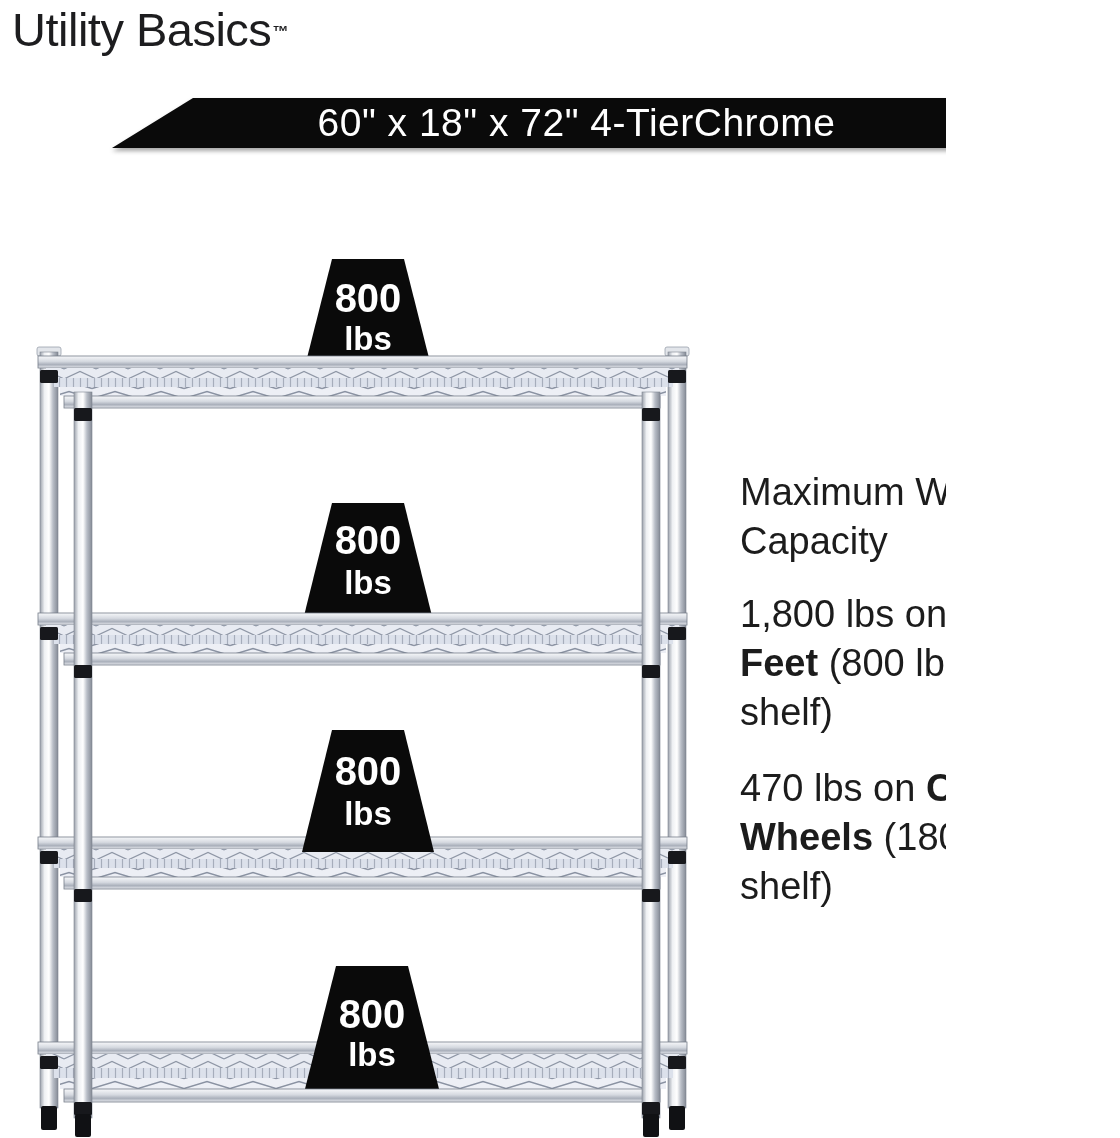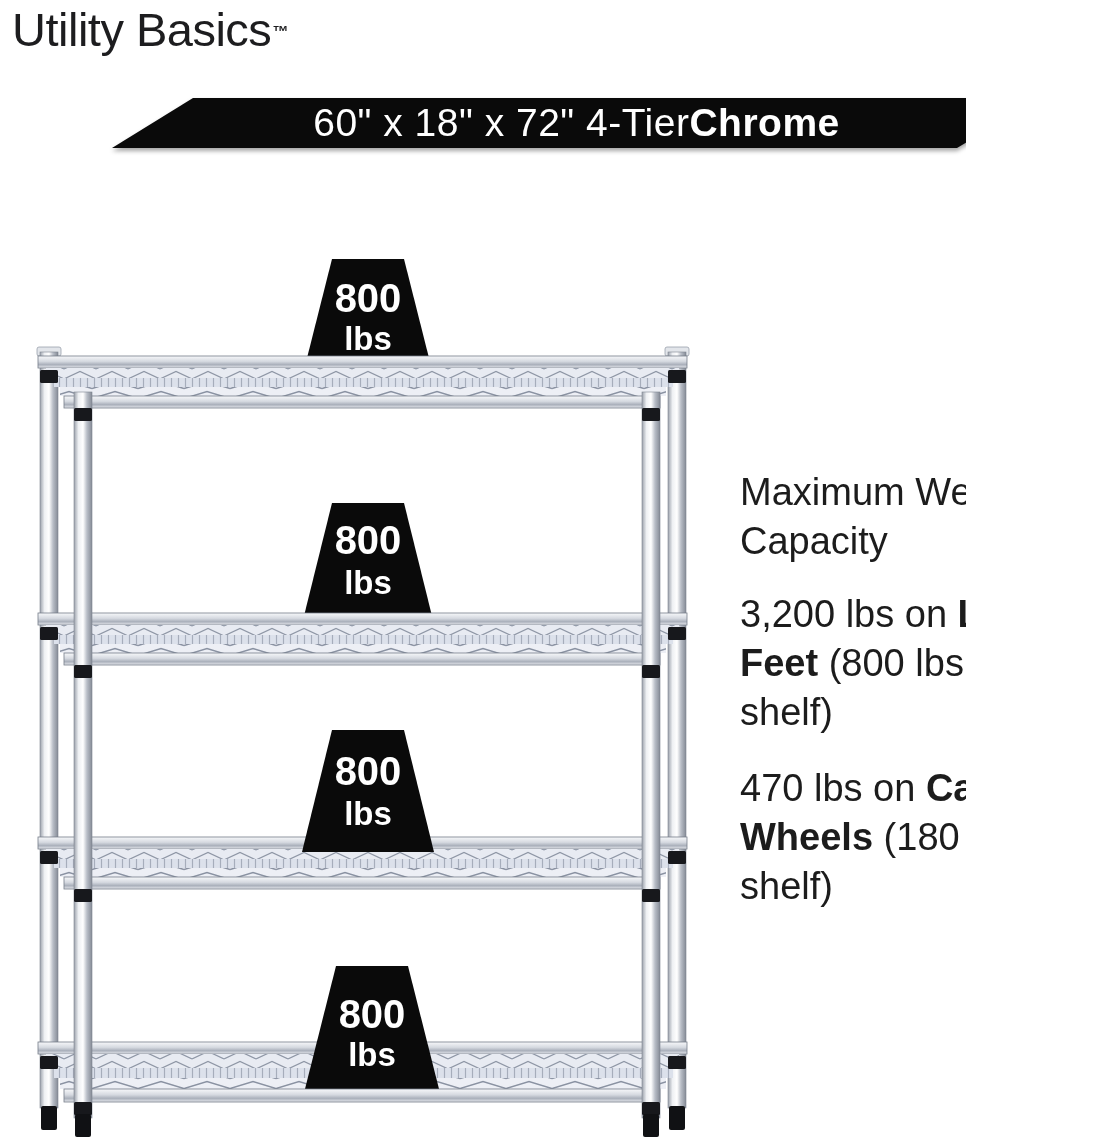--- a/index.html
+++ b/index.html
@@ -1,29 +1,29 @@
 <!DOCTYPE html>
 <html><head>
 <meta charset="utf-8">
 <style>
   html,body{margin:0;padding:0;background:#ffffff;}
   .page{position:relative;width:946px;height:1138px;background:#ffffff;overflow:hidden;
-        font-family:"Liberation Sans",sans-serif;padding-left:20px;}
+        font-family:"Liberation Sans",sans-serif;}
   
   .brand{position:absolute;left:12px;top:0px;color:#1d1d1f;font-size:47px;font-weight:500;
          letter-spacing:-0.5px;line-height:60px;}
   .brand sup{font-size:16px;font-weight:700;vertical-align:top;position:relative;top:2px;left:1px;}
   
   .banner-wrap{position:absolute;left:112px;top:98px;width:929px;height:50px;
                filter:drop-shadow(0 3px 2px rgba(0,0,0,0.35));}
   .banner{width:100%;height:100%;background:#0a0a0a;
           clip-path:polygon(81px 0, 100% 0, calc(100% - 84px) 100%, 0 100%);
           display:flex;align-items:center;justify-content:center;
           color:#ffffff;font-size:39px;font-weight:400;white-space:nowrap;letter-spacing:0.5px;}
-  .banner .hl{font-weight:700;}
+  .banner .hl{font-weight:400;}
   
   .rack-svg{position:absolute;left:0;top:0;width:1120px;height:1138px;}
   
   .specs{position:absolute;left:724px;top:0;width:392px;color:#1c1c1c;}
   .specs p{position:absolute;margin:16px;width:392px;font-size:38px;line-height:49px;font-weight:400;}
   .specs .p1{top:452px;}
   .specs .p2{top:574px;}
   .specs .p3{top:748px;}
   .specs strong{font-weight:700;}
   svg text{font-family:"Liberation Sans",sans-serif;}
@@ -156,17 +156,17 @@
     <g>
       <rect x="41" y="1106" width="16" height="24" rx="2" fill="#101114"></rect>
       <rect x="669" y="1106" width="16" height="24" rx="2" fill="#101114"></rect>
       <rect x="75" y="1114" width="16" height="23" rx="2" fill="#101114"></rect>
       <rect x="643" y="1114" width="16" height="23" rx="2" fill="#101114"></rect>
     </g>
   </svg>
 
   <aside class="specs">
     <p class="p1">Maximum Weight Capacity</p>
-    <p class="p2"><span>3,200 lbs on </span><strong>Leveling Feet</strong><span> (800 lbs per shelf)</span></p>
+    <p class="p2"><span>1,800 lbs on </span><strong>Leveling Feet</strong><span> (800 lbs per shelf)</span></p>
     <p class="p3"><span>470 lbs on </span><strong>Caster Wheels</strong><span> (180 lbs per shelf)</span></p>
   </aside>
 
 </div>
 
 </body></html>

